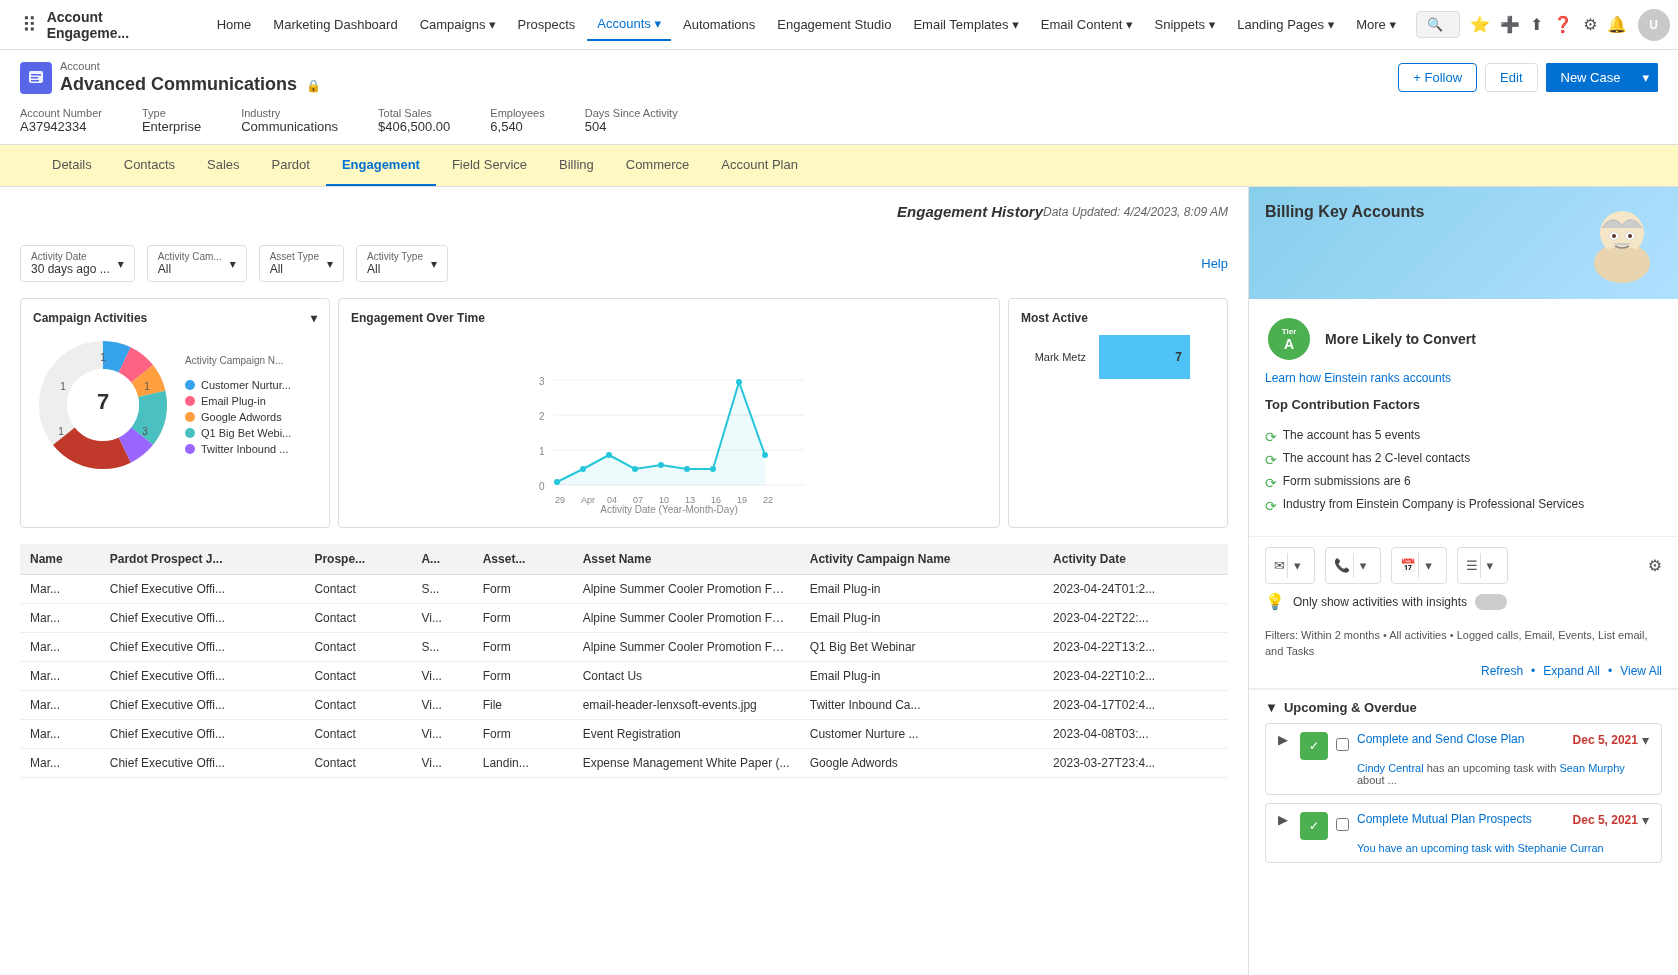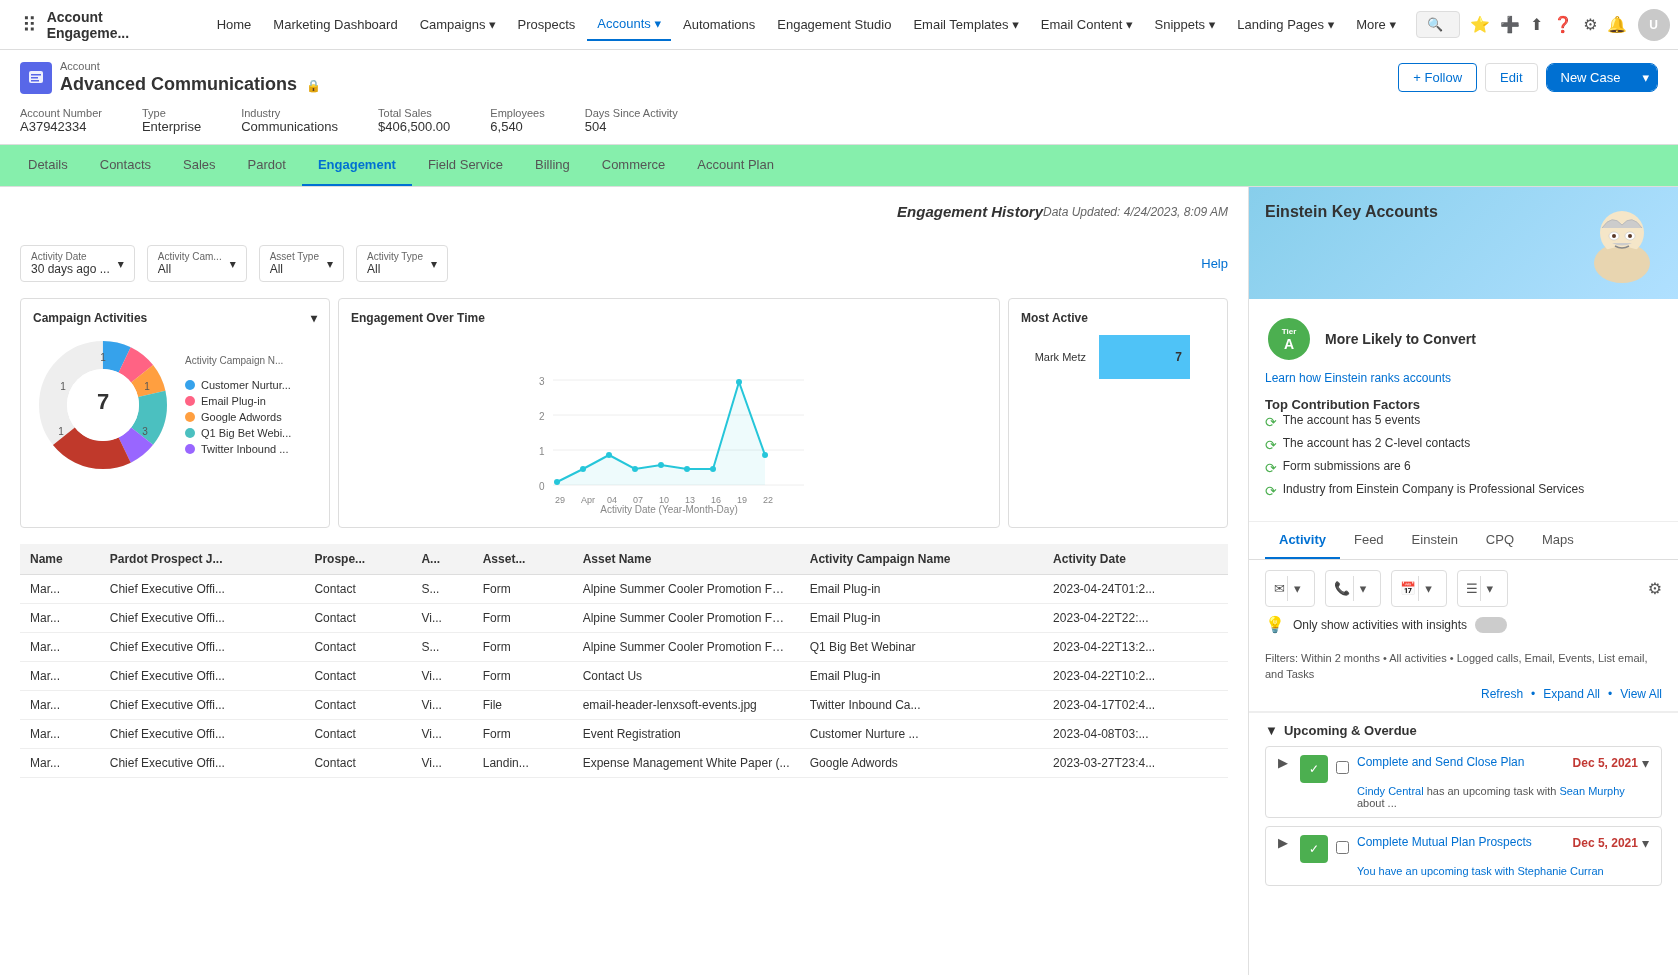--- a/index.html
+++ b/index.html
@@ -45,21 +45,21 @@
     .record-meta { display: flex; gap: 40px; margin-top: 12px; }
     .meta-field label { font-size: 11px; color: #666; display: block; }
     .meta-field span { font-size: 13px; color: #333; font-weight: 400; }
 
     
     .main-layout { display: flex; gap: 0; height: calc(100vh - 160px); }
     .main-content { flex: 1; overflow-y: auto; padding: 0; background: #fff; }
     .right-panel { width: 430px; background: #fff; border-left: 1px solid #e0e0e0; overflow-y: auto; }
 
     
-    .tabs { display: flex; border-bottom: 1px solid #ddd; padding: 0 12px; background: #86efac; }
+    .tabs { display: flex; border-bottom: 1px solid #ddd; padding: 0 36px; background: #fef9c3; }
     .tab { padding: 12px 16px; font-size: 13px; color: #555; cursor: pointer; border-bottom: 2px solid transparent; white-space: nowrap; }
     .tab.active { color: #0070d2; border-bottom: 2px solid #0070d2; font-weight: 600; }
 
     
     .engagement-section { padding: 16px 20px; }
     .engagement-header { display: flex; justify-content: flex-end; align-items: center; margin-bottom: 25px; font-style: italic; }
     .engagement-title { font-size: 15px; font-weight: 700; color: #333; }
     .data-updated { font-size: 12px; color: #666; }
 
     
@@ -93,21 +93,21 @@
     .data-table td { padding: 7px 10px; border-bottom: 1px solid #eee; color: #333; white-space: nowrap; overflow: hidden; text-overflow: ellipsis; max-width: 150px; }
 
     
     .einstein-header { background: linear-gradient(135deg, #87ceeb 0%, #b0e0ff 100%); padding: 16px; display: flex; justify-content: space-between; align-items: flex-start; position: relative; overflow: hidden; }
     .einstein-title { font-size: 16px; font-weight: 700; color: #333; }
     .einstein-body { padding: 16px; border-bottom: 1px solid #eee; }
     .tier-badge { width: 48px; height: 48px; border-radius: 50%; background: #4caf50; border: 3px solid #fff; display: flex; flex-direction: column; align-items: center; justify-content: center; color: #fff; font-size: 10px; font-weight: 700; margin-bottom: 0; }
     .convert-row { display: flex; align-items: center; gap: 12px; margin-bottom: 8px; }
     .more-likely { font-size: 14px; font-weight: 600; color: #333; }
     .learn-link { color: #0070d2; font-size: 12px; cursor: pointer; margin-bottom: 12px; display: block; }
-    .contribution-title { font-size: 13px; font-weight: 700; margin-bottom: 1px; }
+    .contribution-title { font-size: 13px; font-weight: 700; margin-bottom: 16px; }
     .factor-item { display: flex; align-items: flex-start; gap: 6px; margin-bottom: 6px; font-size: 12px; color: #333; }
     .factor-icon { color: #4caf50; font-size: 14px; flex-shrink: 0; margin-top: 1px; }
 
     
     .panel-tabs { display: flex; border-bottom: 1px solid #ddd; padding: 0 16px; }
     .panel-tab { padding: 10px 14px; font-size: 13px; color: #555; cursor: pointer; border-bottom: 2px solid transparent; }
     .panel-tab.active { color: #0070d2; border-bottom: 2px solid #0070d2; font-weight: 600; }
 
     
     .activity-controls { padding: 10px 16px; border-bottom: 1px solid #eee; }
@@ -198,21 +198,21 @@
       </div>
       <div>
         <div class="breadcrumb">Account</div>
         <span class="record-name">Advanced Communications</span>
         <span style="margin-left:6px; color:#aaa; font-size:12px;">🔒</span>
       </div>
     </div>
     <div class="record-actions">
       <button class="btn btn-follow">+ Follow</button>
       <button class="btn">Edit</button>
-      <div style="display:flex; align-items:flex-end; border:1px solid #0070d2; border-radius:8px; overflow:hidden;">
+      <div style="display:flex; align-items:flex-end; border:1px solid #0070d2; border-radius:1px; overflow:hidden;">
         <button class="btn btn-primary" style="border:none; border-radius:0;">New Case</button>
         <button class="btn btn-primary btn-arrow" style="border:none; border-radius:0;">▾</button>
       </div>
     </div>
   </div>
   <div class="record-meta" id="record-meta-container">
       <div class="meta-field"><label>Account Number</label><span>A37942334</span></div>
       <div class="meta-field"><label>Type</label><span>Enterprise</span></div>
       <div class="meta-field"><label>Industry</label><span>Communications</span></div>
       <div class="meta-field"><label>Total Sales</label><span>$406,500.00</span></div>
@@ -477,21 +477,21 @@
             </tbody>
         </table>
       </div>
     </div>
   </div>
 
   <div class="right-panel">
 
     <div class="einstein-header">
       <div>
-        <div class="einstein-title">Einstein Key Accounts</div>
+        <div class="einstein-title">Billing Key Accounts</div>
       </div>
 
       <svg width="80" height="80" viewBox="0 0 80 80">
         <ellipse cx="40" cy="60" rx="28" ry="20" fill="#e8d5b0"></ellipse>
         <circle cx="40" cy="30" r="22" fill="#f5e6c8"></circle>
         <ellipse cx="40" cy="52" rx="20" ry="8" fill="#e8d5b0"></ellipse>
 
         <path d="M20 25 Q30 10 40 22 Q50 10 60 25" fill="#ccc" stroke="#bbb" stroke-width="1"></path>
         <ellipse cx="32" cy="33" rx="5" ry="4" fill="white" stroke="#bbb" stroke-width="0.5"></ellipse>
         <ellipse cx="48" cy="33" rx="5" ry="4" fill="white" stroke="#bbb" stroke-width="0.5"></ellipse>
@@ -525,27 +525,20 @@
             <span class="factor-icon">⟳</span>
             <span>Form submissions are 6</span>
           </div>
           <div class="factor-item">
             <span class="factor-icon">⟳</span>
             <span>Industry from Einstein Company is Professional Services</span>
           </div>
         </div>
     </div>
 
-    <div class="panel-tabs" id="panel-tabs-container">
-        <div class="panel-tab active">Activity</div>
-        <div class="panel-tab">Feed</div>
-        <div class="panel-tab">Einstein</div>
-        <div class="panel-tab">CPQ</div>
-        <div class="panel-tab">Maps</div>
-      </div>
 
     <div class="activity-controls">
       <div class="control-row">
 
         <div class="ctrl-btn">
           <span>✉</span>
           <span class="arrow">▾</span>
         </div>
 
         <div class="ctrl-btn" style="margin-left:4px;">

